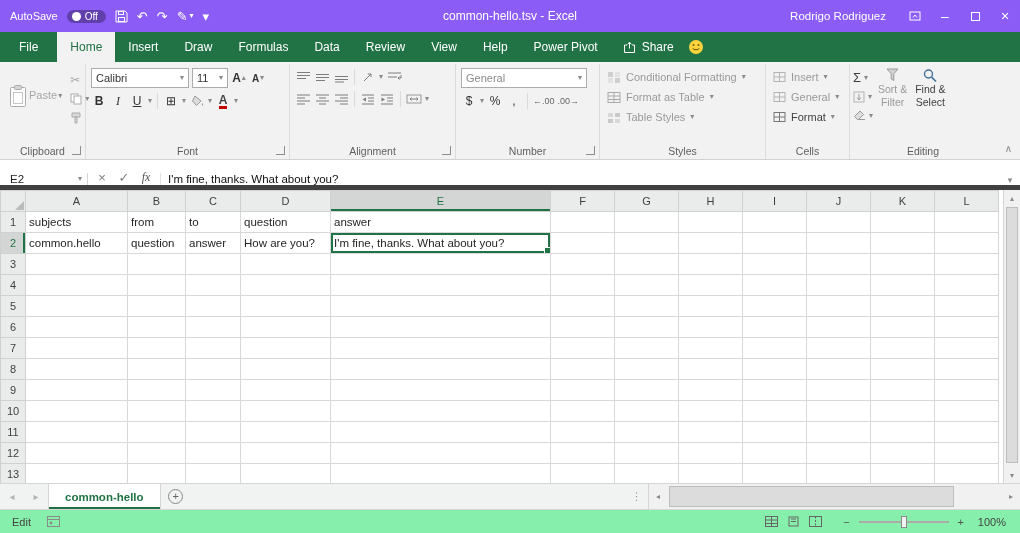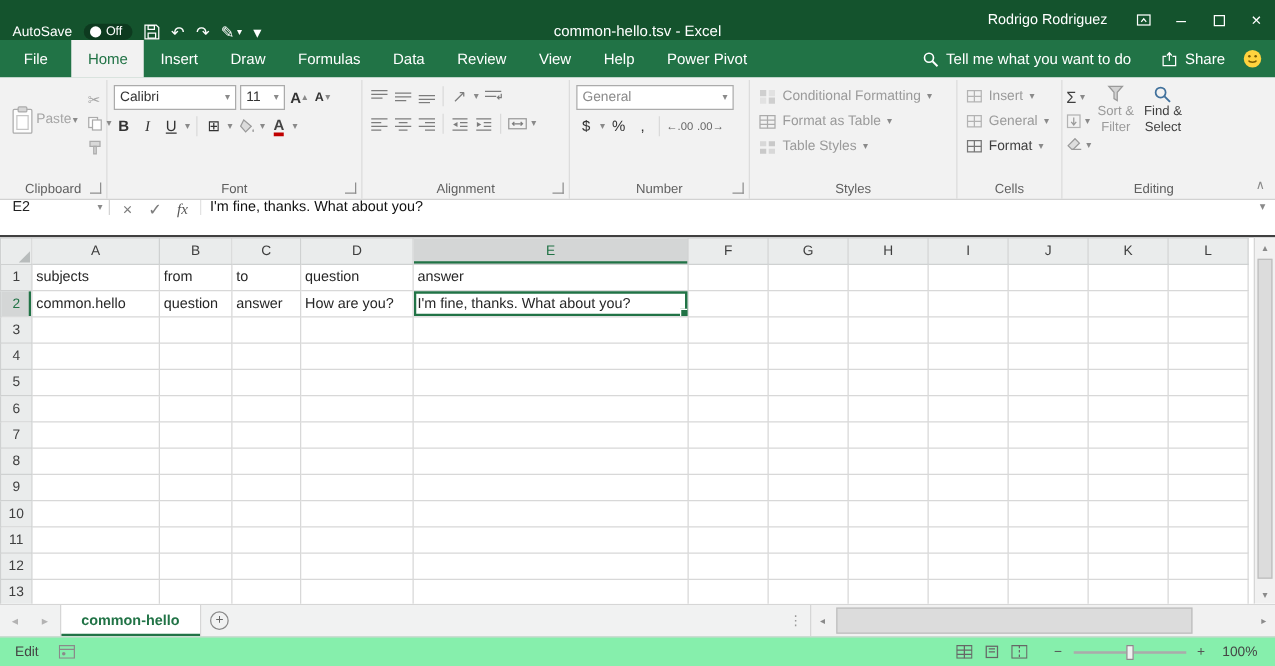--- a/index.html
+++ b/index.html
@@ -1,21 +1,21 @@
 <!DOCTYPE html>
 <html><head>
 <meta charset="utf-8">
 <style>
   *{margin:0;padding:0;box-sizing:border-box}
   html,body{width:1020px;height:533px;overflow:hidden}
   body{font-family:"Liberation Sans",sans-serif;font-size:12px;color:#262626;background:#fff}
   .window{width:1020px;height:533px;display:flex;flex-direction:column}
 
   
-  .titlebar{flex:0 0 32px;background:#14532d;color:#fff;display:flex;align-items:flex-end;position:relative}
+  .titlebar{flex:0 0 32px;background:#8b5cf6;color:#fff;display:flex;align-items:center;position:relative}
   .qat{display:flex;align-items:center;gap:9px;padding-left:10px;z-index:1}
   .autosave-lbl{font-size:11px}
   .pill{display:flex;align-items:center;gap:4px;background:rgba(0,0,0,.30);border-radius:8px;padding:1px 8px 1px 5px;font-size:10px;cursor:default}
   .pill .dot{width:9px;height:9px;border-radius:50%;background:#fff}
   .qbtn{color:#fff;font-size:13px;line-height:1;display:flex;align-items:center;gap:2px;cursor:default}
   .qbtn .tiny{font-size:8px}
   .tb-title{position:absolute;left:0;right:0;text-align:center;font-size:12px;pointer-events:none}
   .tb-right{margin-left:auto;display:flex;align-items:center;z-index:1}
   .user{font-size:11.5px;margin-right:14px}
   .winbtn{width:30px;height:32px;display:flex;align-items:center;justify-content:center;font-size:14px}
@@ -53,21 +53,21 @@
   .undl{text-decoration:underline}
   .fontA{font-weight:bold;color:#444;border-bottom:3px solid #c00000;line-height:1;padding-bottom:0}
   .listrow{display:flex;align-items:center;gap:5px;height:18px;font-size:11px;padding-left:2px;white-space:nowrap}
   .gray-lbl{color:#9a9a9a}
   .edbody{display:flex;gap:2px}
   .edcol{display:flex;flex-direction:column;gap:4px;padding-top:3px}
   .two-line{display:flex;flex-direction:column;align-items:center;font-size:10.5px;line-height:1.2;padding:1px 3px}
   .collapse-btn{position:absolute;right:8px;bottom:5px;color:#8a8a8a;font-size:10px}
 
   
-  .formulabar{flex:0 0 30px;background:#fff;border-bottom:2px solid #404040;display:flex;align-items:flex-start}
+  .formulabar{flex:0 0 30px;background:#fff;border-bottom:5px solid #404040;display:flex;align-items:flex-end}
   .namebox{width:88px;border-right:1px solid #d4d4d4;display:flex;align-items:center;justify-content:space-between;padding:0 5px 0 10px;font-size:11.5px;color:#222}
   .fb-btns{display:flex;align-items:center;padding:0 3px}
   .fb-btn{width:22px;text-align:center;font-size:13px;color:#7d7d7d}
   .fb-btn.fx{font-style:italic;font-family:"Liberation Serif",serif;font-size:12px;color:#555}
   .fb-input{flex:1;display:flex;align-items:center;padding-left:7px;font-size:11.5px;border-left:1px solid #e3e3e3;color:#111}
   .fb-expand{width:20px;display:flex;align-items:center;justify-content:center;color:#8a8a8a;font-size:9px}
 
   
   .gridwrap{flex:1;position:relative;background:#fff;overflow:hidden}
   table.grid{border-collapse:collapse;table-layout:fixed;width:998px}
@@ -156,29 +156,20 @@
     <div class="tab file">File</div>
     <div class="tab active">Home</div>
     <div class="tab">Insert</div>
     <div class="tab">Draw</div>
     <div class="tab">Formulas</div>
     <div class="tab">Data</div>
     <div class="tab">Review</div>
     <div class="tab">View</div>
     <div class="tab">Help</div>
     <div class="tab">Power Pivot</div>
-    <div class="tellme">
-      <span class="ic">
-        <svg width="13" height="13" viewBox="0 0 13 13">
-            <circle cx="5.2" cy="5.2" r="3.6" fill="none" stroke="#fff" stroke-width="1.3"></circle>
-            <line x1="8" y1="8" x2="12" y2="12" stroke="#fff" stroke-width="1.5"></line>
-          </svg>
-      </span>
-      <span>Tell me what you want to do</span>
-    </div>
     <div class="sharebox">
       <span class="ic">
         <svg width="13" height="13" viewBox="0 0 13 13">
             <path d="M4 4H1.5v7.5h10V4H9" fill="none" stroke="#fff"></path>
             <path d="M6.5 7.5V1.5M4.6 3.4L6.5 1.2l1.9 2.2" fill="none" stroke="#fff"></path>
           </svg>
       </span>
       <span>Share</span>
     </div>
     <div class="smilebox">

